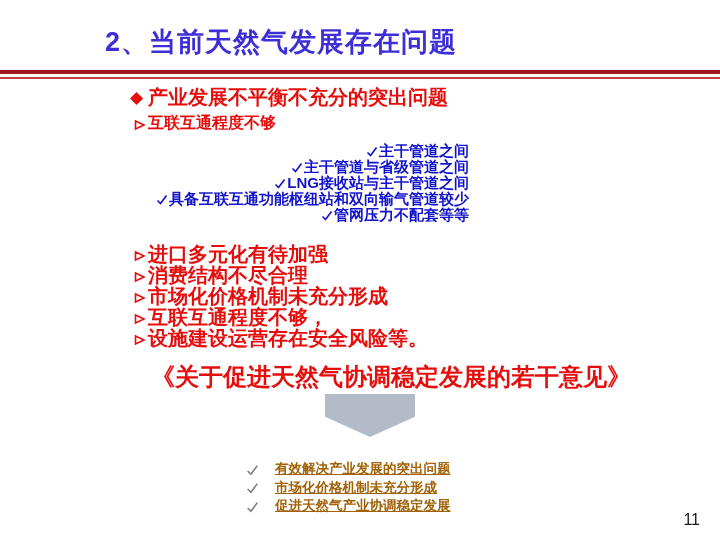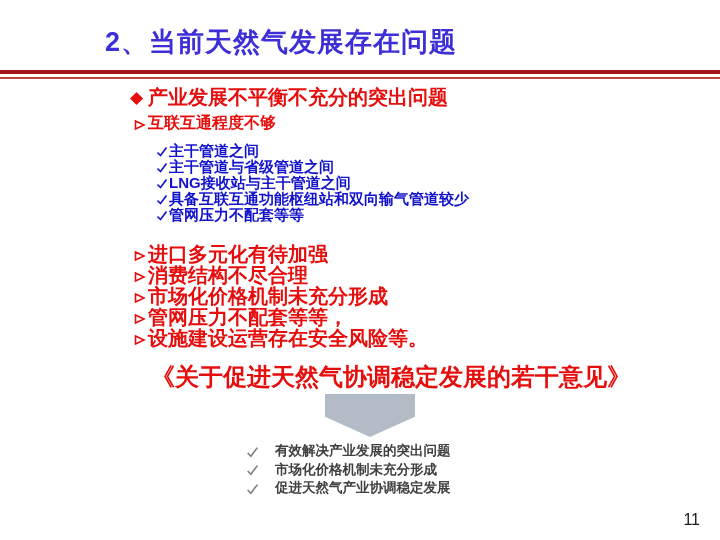--- a/index.html
+++ b/index.html
@@ -25,38 +25,38 @@
   .sub-heading{
     position:absolute;left:134px;top:113px;font-size:16px;color:#e60d0d;
     white-space:nowrap;display:flex;align-items:center;justify-content:space-between;
   }
   .arrow-bullet{flex:0 0 auto;margin-right:2px;position:relative;top:1px;}
 
   ul.plain{list-style:none;margin:0;padding:0;position:absolute;}
   ul.plain li{display:flex;align-items:center;white-space:nowrap;}
 
   .check-list{left:156px;top:143px;color:#1212cc;font-size:15px;}
-  .check-list li{height:16px;}
+  .check-list li{height:16px;justify-content:flex-end;}
   .check-list .check-icon{margin-right:1px;position:relative;top:1px;}
 
   .issue-list{left:134px;top:244px;color:#e60d0d;font-size:20px;}
   .issue-list li{height:21px;}
 
   .policy-title{
     position:absolute;left:151px;top:361px;font-size:24px;color:#e60d0d;
     white-space:nowrap;
   }
 
   .down-arrow{
     position:absolute;left:325px;top:394px;width:90px;height:43px;
     background:#b3bcc6;
     clip-path:polygon(0 0,100% 0,100% 53%,50% 100%,0 53%);
   }
 
-  .outcome-list{left:246px;top:442px;color:#404040;font-size:13.5px;}
+  .outcome-list{left:246px;top:460px;color:#a16207;font-size:13.5px;text-decoration:underline;}
   .outcome-list li{height:18.6px;}
   .outcome-list .check-icon{color:#7f7f87;margin-right:16px;position:relative;top:1px;}
 
   .page-number{
     position:absolute;right:20px;bottom:11px;font-size:16px;font-weight:normal;
     color:#1a1a1a;font-family:"Liberation Sans",sans-serif;
   }
   svg{display:block;}
 </style>
 </head>
@@ -150,21 +150,21 @@
           </svg>
         </span>
       <span>市场化价格机制未充分形成</span>
     </li>
     <li>
       <span class="arrow-bullet">
           <svg viewBox="0 0 12 12" width="12" height="12">
             <path d="M1.5 2 L10 6 L1.5 10 Z" fill="none" stroke="#e60d0d" stroke-width="1.6"></path>
           </svg>
         </span>
-      <span>管网压力不配套等等，</span>
+      <span>互联互通程度不够，</span>
     </li>
     <li>
       <span class="arrow-bullet">
           <svg viewBox="0 0 12 12" width="12" height="12">
             <path d="M1.5 2 L10 6 L1.5 10 Z" fill="none" stroke="#e60d0d" stroke-width="1.6"></path>
           </svg>
         </span>
       <span>设施建设运营存在安全风险等。</span>
     </li>
   </ul>

